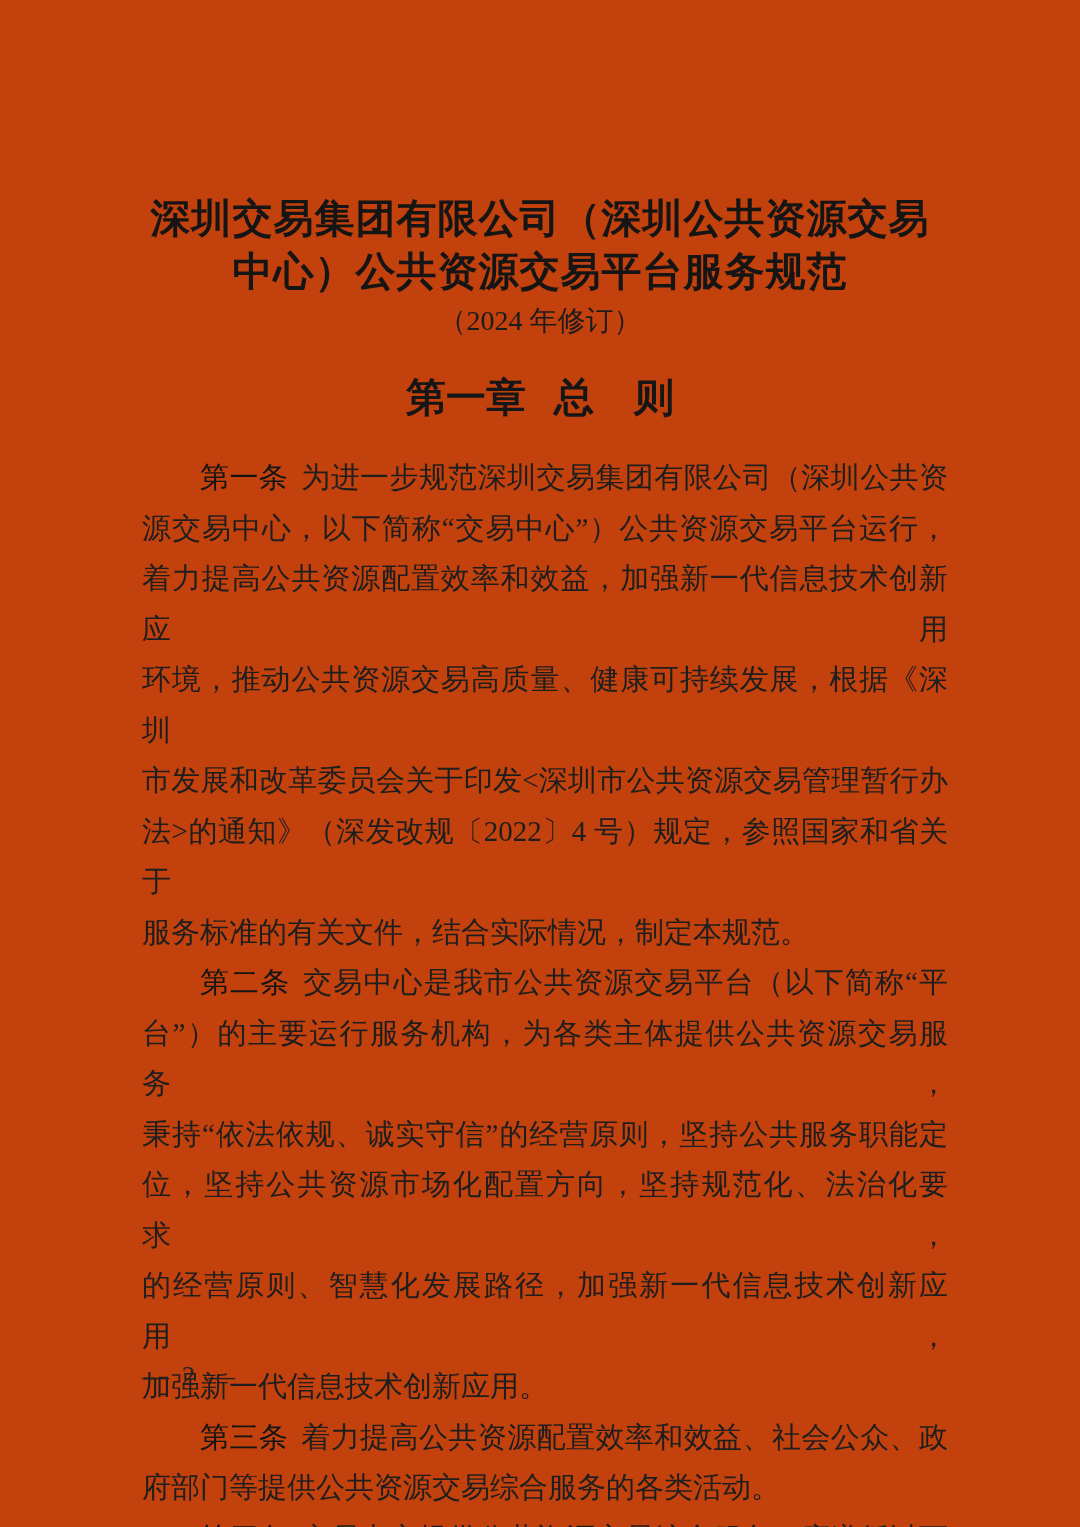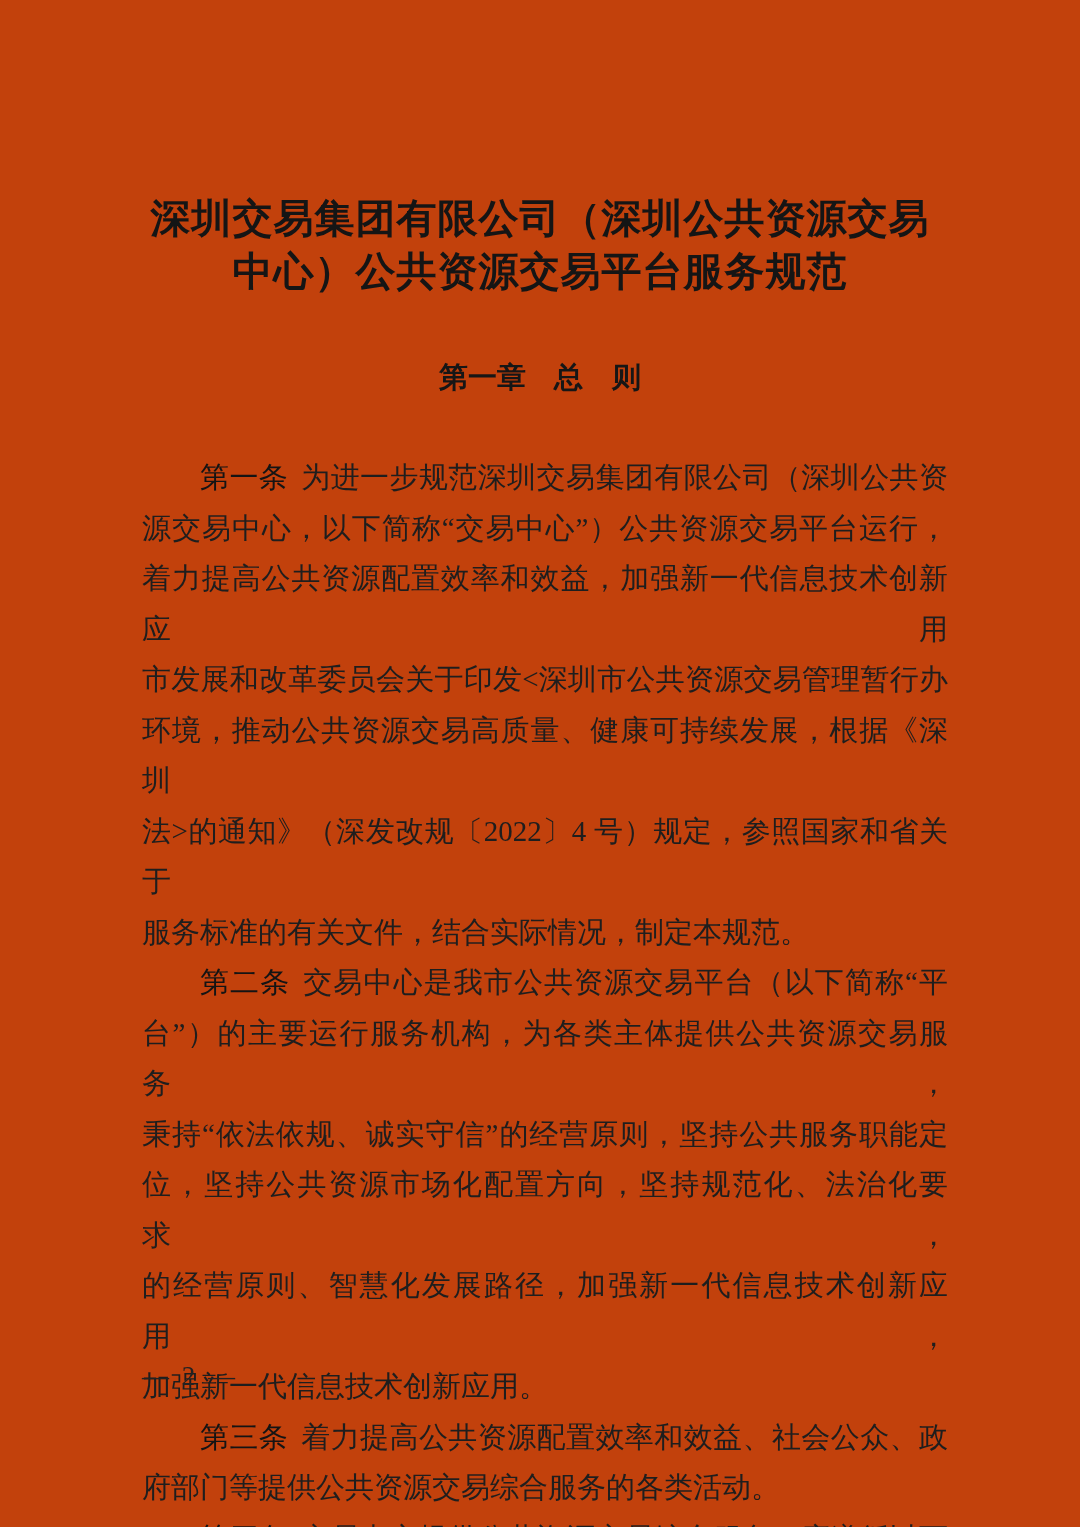--- a/index.html
+++ b/index.html
@@ -34,25 +34,25 @@
     left: 0;
     width: 1080px;
     text-align: center;
     font-size: 28px;
     line-height: 40px;
     font-weight: 400;
     color: #1c1c1c;
   }
   .chapter-heading {
     position: absolute;
-    top: 354px;
+    top: 374px;
     left: 0;
     width: 1080px;
     text-align: center;
-    font-size: 29px;
+    font-size: 40px;
     line-height: 46px;
     font-weight: 700;
     font-family: "Liberation Sans", "DejaVu Sans", sans-serif;
     color: #161616;
   }
   .chapter-heading .chapter-number {
     margin-right: 28px;
   }
   .body-text {
     position: absolute;
@@ -98,32 +98,33 @@
 </head>
 <body>
 
 <div class="page">
 
   <div class="doc-title">
     <div>深圳交易集团有限公司（深圳公共资源交易</div>
     <div>中心）公共资源交易平台服务规范</div>
   </div>
 
+  <div class="doc-subtitle">（2024 年修订）</div>
 
   <div class="chapter-heading">
     <span class="chapter-number">第一章</span><span>总　则</span>
   </div>
 
   <div class="body-text" id="paragraphs-container">
       <div class="paragraph">
         <div class="line first"><span class="article-label">第一条</span><span>为进一步规范深圳交易集团有限公司（深圳公共资</span></div>
         <div class="line">源交易中心，以下简称“交易中心”）公共资源交易平台运行，</div>
         <div class="line">着力提高公共资源配置效率和效益，加强新一代信息技术创新应用</div>
+        <div class="line">环境，推动公共资源交易高质量、健康可持续发展，根据《深圳</div>
         <div class="line">市发展和改革委员会关于印发&lt;深圳市公共资源交易管理暂行办</div>
-        <div class="line">环境，推动公共资源交易高质量、健康可持续发展，根据《深圳</div>
         <div class="line">法&gt;的通知》（深发改规〔2022〕4 号）规定，参照国家和省关于</div>
         <div class="line last">服务标准的有关文件，结合实际情况，制定本规范。</div>
       </div>
       <div class="paragraph">
         <div class="line first"><span class="article-label">第二条</span><span>交易中心是我市公共资源交易平台（以下简称“平</span></div>
         <div class="line">台”）的主要运行服务机构，为各类主体提供公共资源交易服务，</div>
         <div class="line">秉持“依法依规、诚实守信”的经营原则，坚持公共服务职能定</div>
         <div class="line">位，坚持公共资源市场化配置方向，坚持规范化、法治化要求，</div>
         <div class="line">的经营原则、智慧化发展路径，加强新一代信息技术创新应用，</div>
         <div class="line last">加强新一代信息技术创新应用。</div>

